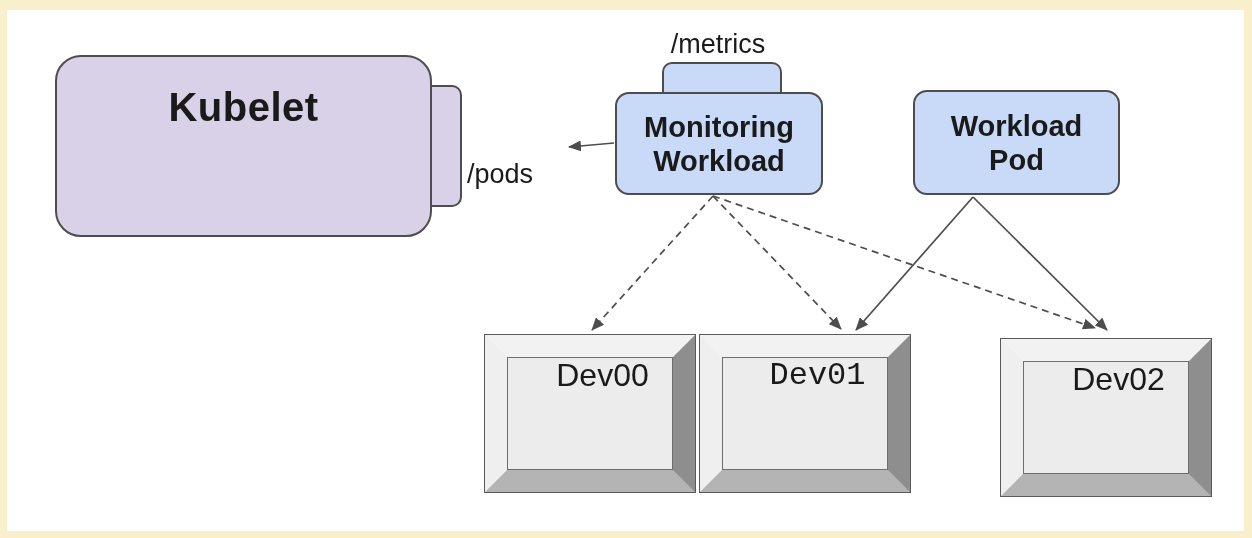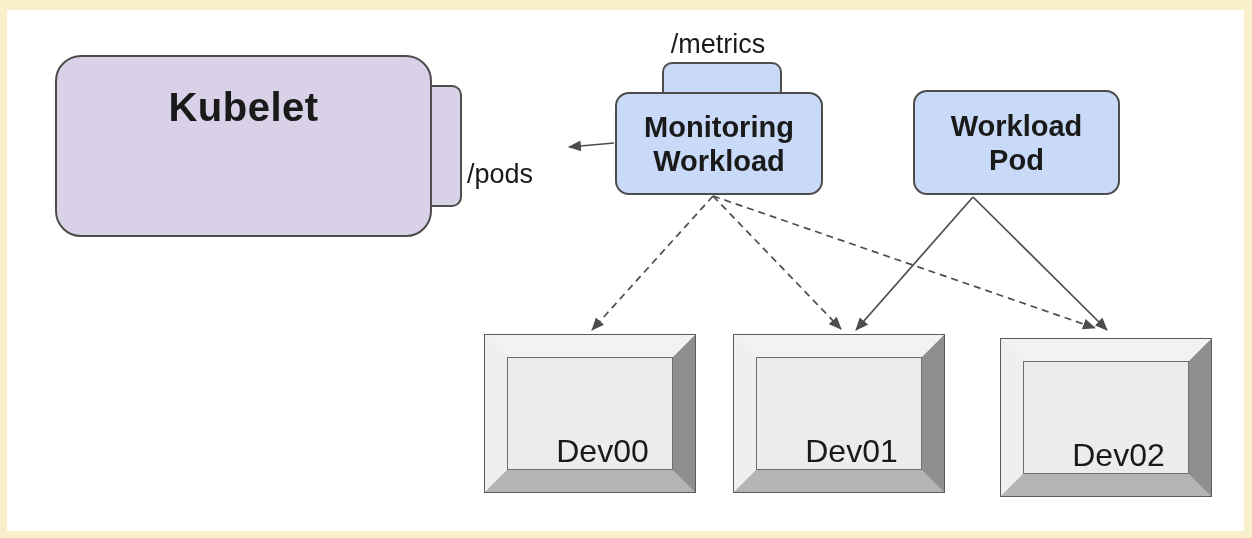--- a/index.html
+++ b/index.html
@@ -76,27 +76,27 @@
   
   .dev {
     position:absolute;
     width:210px; height:157px;
     box-sizing:border-box;
     border:22px solid;
     border-color:#F2F2F2 #8E8E8E #B4B4B4 #EFEFEF; 
     outline:1.5px solid #5A5A5A;
     box-shadow: inset 0 0 0 1px #6E6E6E;
     background:#ECECEC;
-    display:flex; justify-content:center; align-items:flex-end;
+    display:flex; justify-content:center; align-items:flex-start;
     font-size:32px;
     z-index:3;
     padding-left:25px;
   }
   .dev00 { left:485px;  top:335px; }
-  .dev01 { left:734px;  top:335px; }
+  .dev01 { left:700px;  top:335px;font-family:Liberation Mono, monospace; }
   .dev02 { left:1001px; top:339px; }
 
   .arrows {
     position:absolute; left:0; top:0;
     width:1252px; height:538px;
     z-index:5;
     pointer-events:none;
   }
 </style>
 </head>

